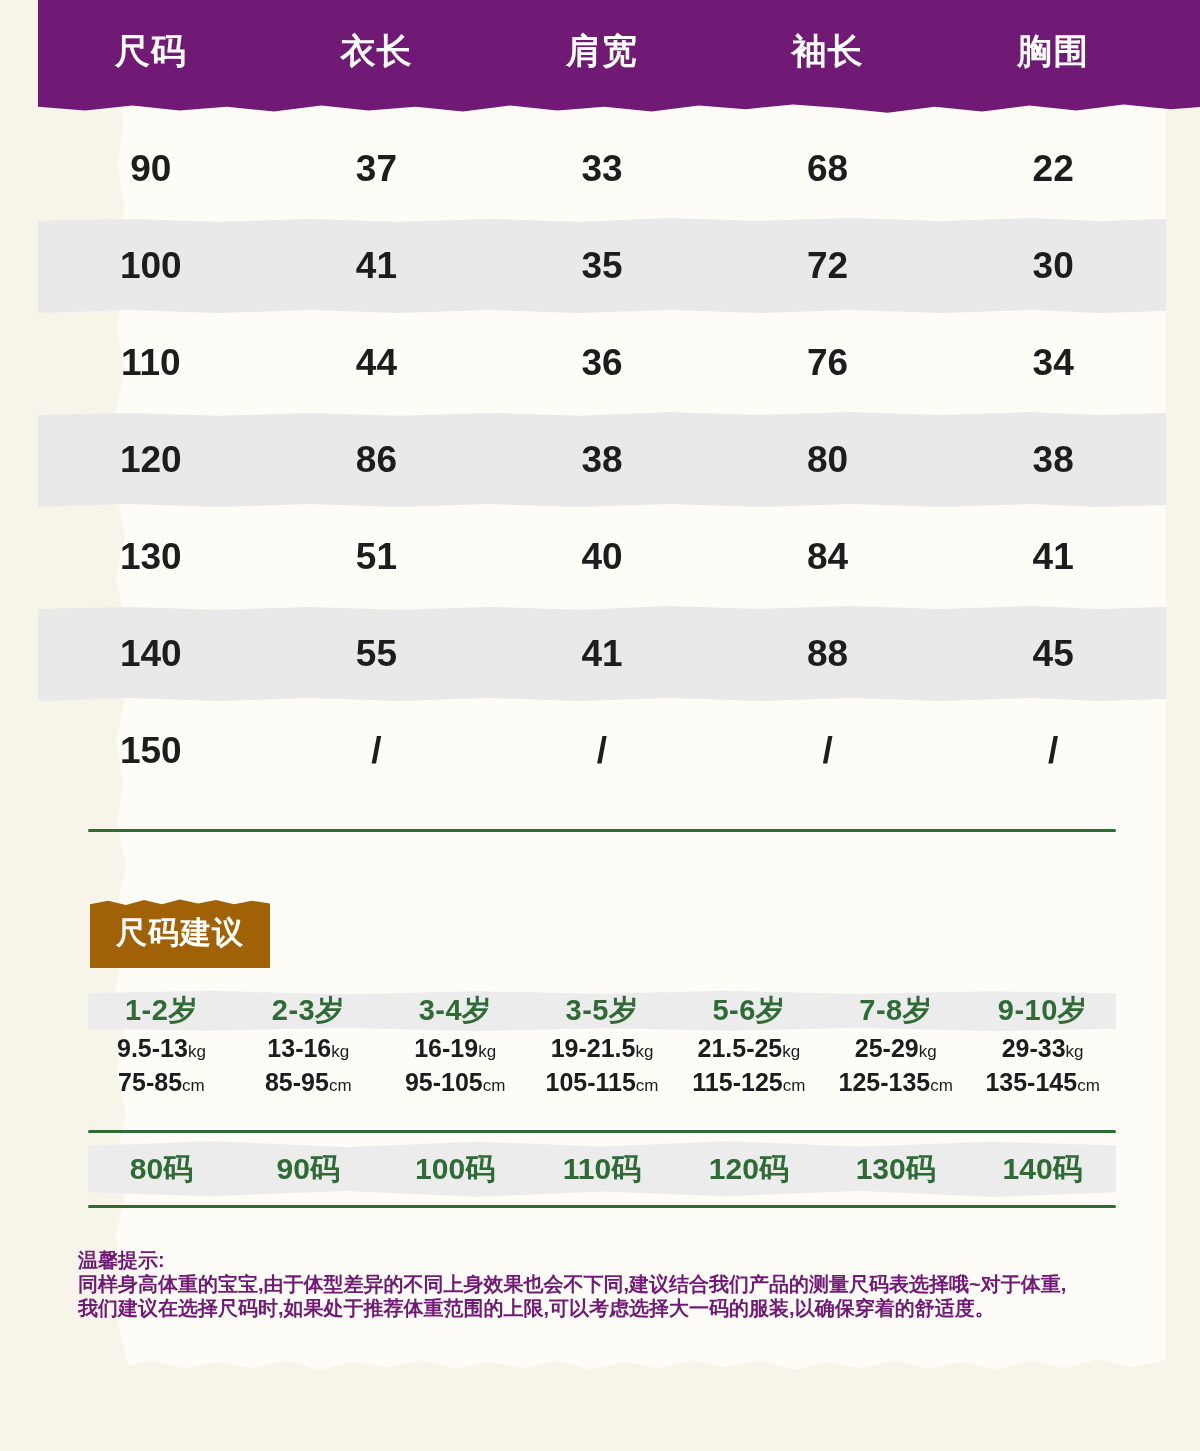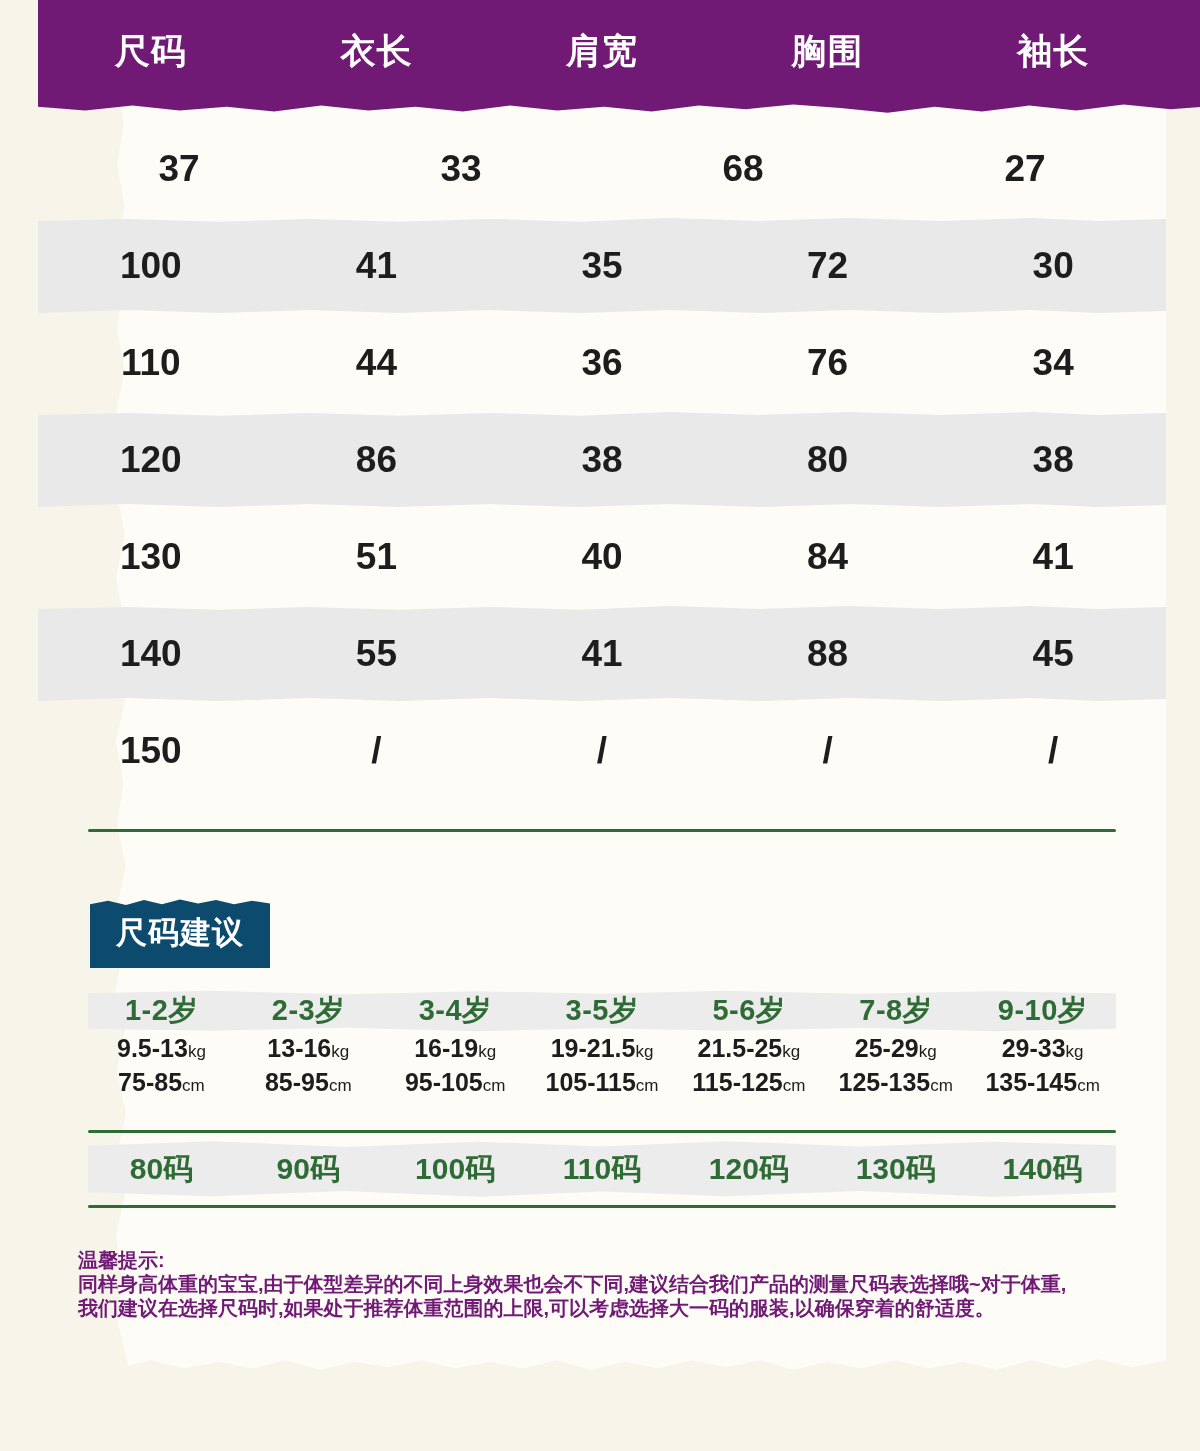--- a/index.html
+++ b/index.html
@@ -94,21 +94,21 @@
 
   
   #divider{
     position:absolute;left:88px;top:829px;width:1028px;height:3px;
     background:#2e6b35;border-radius:2px;
   }
 
   
   #badge{
     position:absolute;left:90px;top:898px;width:180px;height:70px;
-    background:#0c4a6e;
+    background:#a16207;
     display:flex;align-items:center;justify-content:center;
     -webkit-clip-path:polygon(
       0 9%,10% 4%,20% 10%,30% 3%,40% 9%,50% 2%,60% 8%,70% 3%,
       80% 9%,90% 4%,100% 8%,100% 100%,0 100%);
     clip-path:polygon(
       0 9%,10% 4%,20% 10%,30% 3%,40% 9%,50% 2%,60% 8%,70% 3%,
       80% 9%,90% 4%,100% 8%,100% 100%,0 100%);
   }
   #badge span{color:#fff;font-size:31px;font-weight:bold;letter-spacing:1px;}
 
@@ -166,31 +166,32 @@
 </head>
 <body>
 
 <div id="card"></div>
 
 <div id="thead">
   <div class="hrow">
     <div class="hcell">尺码</div>
     <div class="hcell">衣长</div>
     <div class="hcell">肩宽</div>
+    <div class="hcell">袖长</div>
     <div class="hcell">胸围</div>
-    <div class="hcell">袖长</div>
   </div>
 </div>
 
 <div id="rows">
   <div class="drow">
+    <div class="dcell">90</div>
     <div class="dcell">37</div>
     <div class="dcell">33</div>
     <div class="dcell">68</div>
-    <div class="dcell">27</div>
+    <div class="dcell">22</div>
   </div>
   <div class="drow shaded">
     <div class="dcell">100</div>
     <div class="dcell">41</div>
     <div class="dcell">35</div>
     <div class="dcell">72</div>
     <div class="dcell">30</div>
   </div>
   <div class="drow">
     <div class="dcell">110</div>

